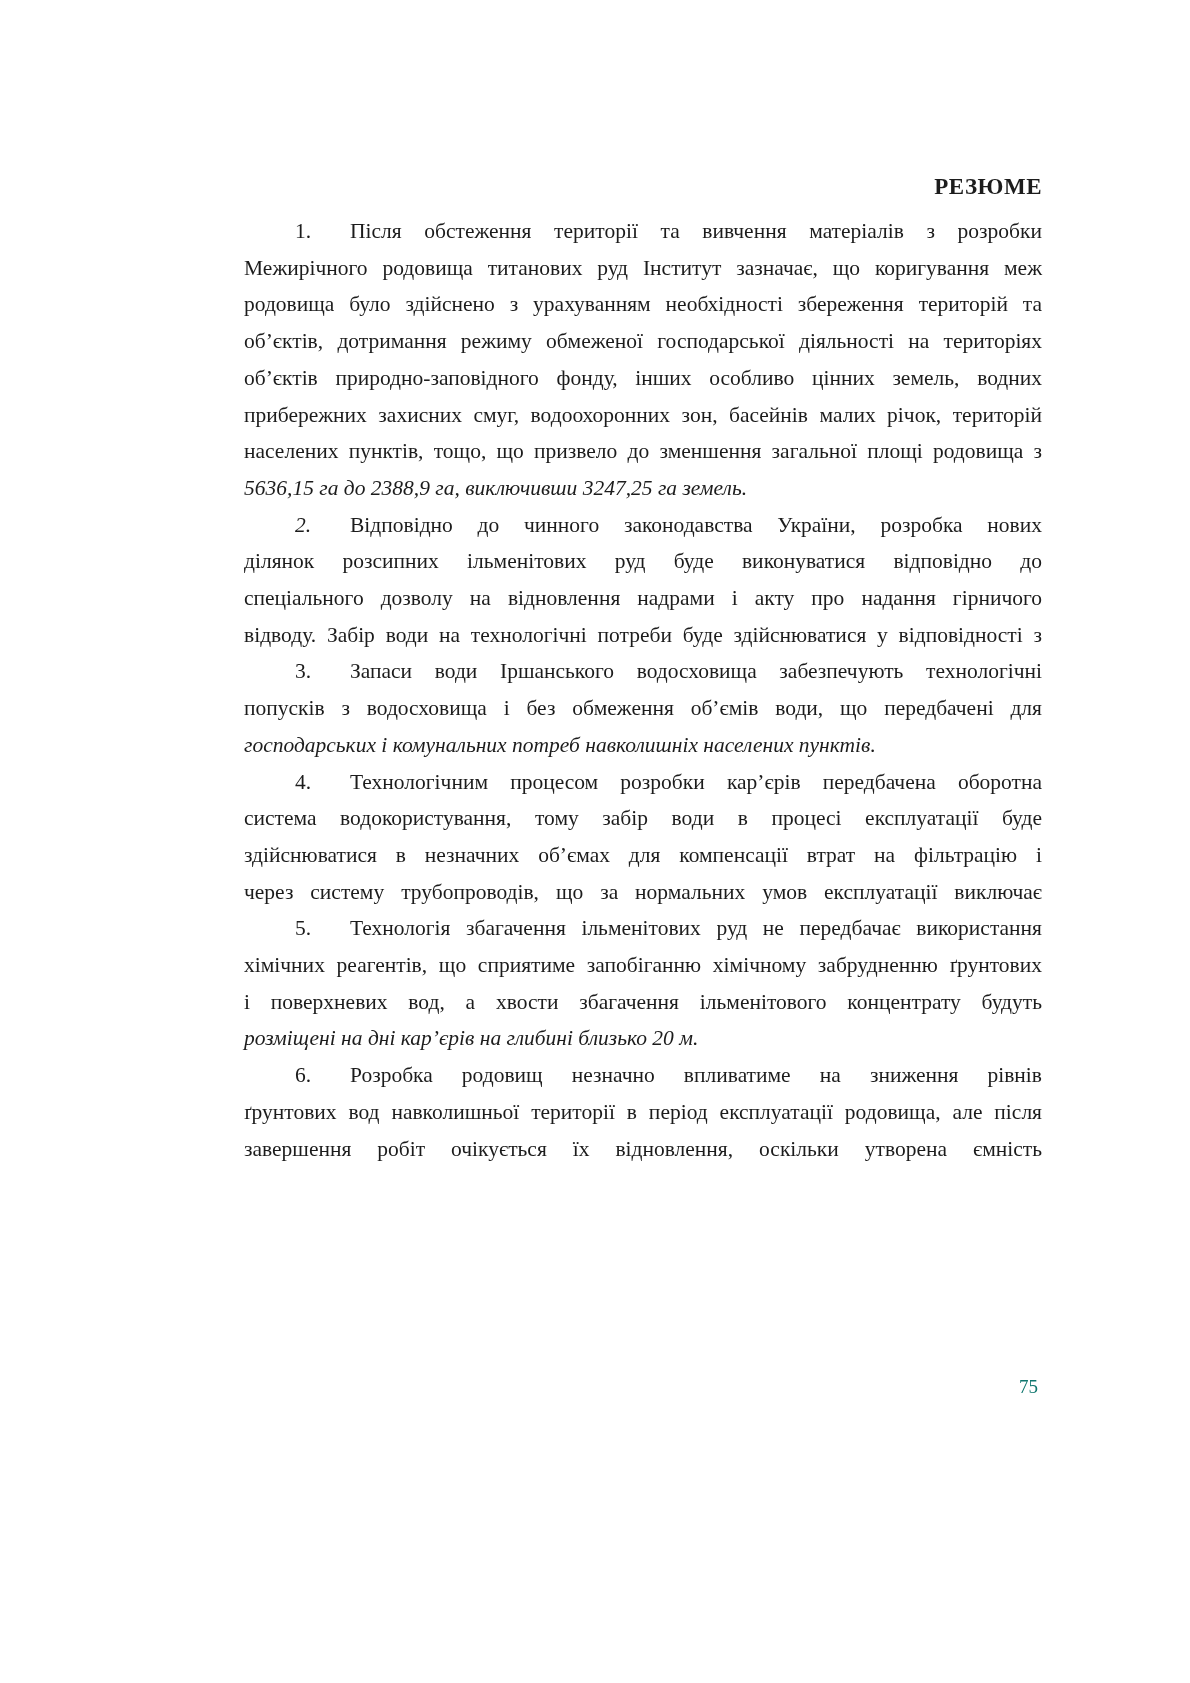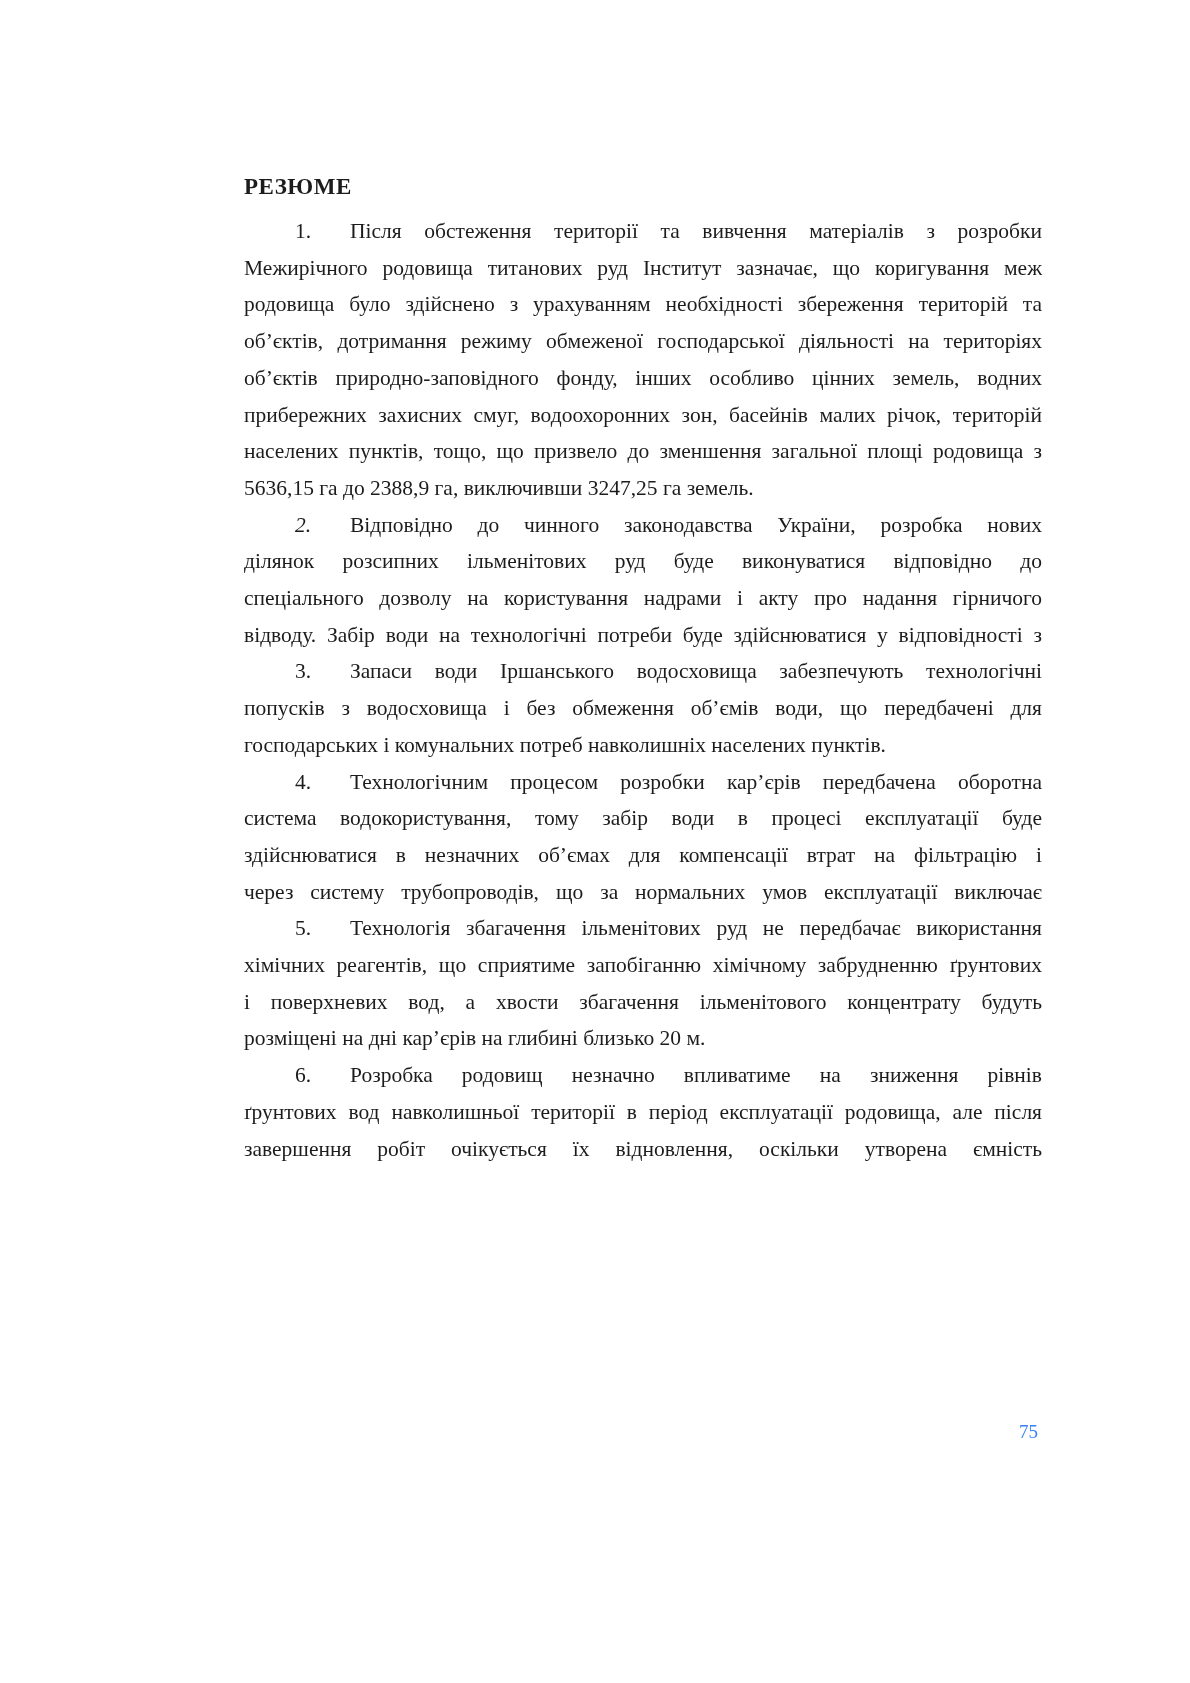--- a/index.html
+++ b/index.html
@@ -12,47 +12,46 @@
     color: #1c1c1c;
     overflow: hidden;
   }
   .column {
     position: absolute;
     left: 244px;
     top: 172px;
     width: 798px;
   }
   .doc-title {
-    text-align: left;
+    text-align: right;
     font-weight: bold;
     font-size: 23px;
     letter-spacing: 0.5px;
     line-height: 30px;
     margin-bottom: 11px;
   }
   .para { margin: 0; }
   .line {
     font-size: 21.5px;
     line-height: 36.7px;
     text-align: justify;
     text-align-last: justify;
     text-justify: inter-word;
     white-space: normal;
   }
-  .line.no-justify { text-align-last: left; }
+  .line.no-justify { text-align-last: left; font-style: italic; }
   .line.first { padding-left: 106px; position: relative; }
   .num { position: absolute; left: 51px; top: 0; }
   .num.italic { font-style: italic; }
   .page-number {
     position: absolute;
     top: 1376px;
     right: 152px;
     font-size: 19px;
-    color: #3b82f6;
-    margin-top: 45px;
+    color: #0f766e;
   }
 </style>
 </head>
 <body>
 
 <div class="page">
   <div class="column">
     <div class="doc-title">РЕЗЮМЕ</div>
     <div>
         <div class="para">
@@ -61,21 +60,21 @@
           <div class="line">родовища було здійснено з урахуванням необхідності збереження територій та</div>
           <div class="line">об’єктів, дотримання режиму обмеженої господарської діяльності на територіях</div>
           <div class="line">об’єктів природно-заповідного фонду, інших особливо цінних земель, водних</div>
           <div class="line">прибережних захисних смуг, водоохоронних зон, басейнів малих річок, територій</div>
           <div class="line">населених пунктів, тощо, що призвело до зменшення загальної площі родовища з</div>
           <div class="line no-justify">5636,15 га до 2388,9 га, виключивши 3247,25 га земель.</div>
         </div>
         <div class="para">
           <div class="line first"><span class="num italic">2.</span>Відповідно до чинного законодавства України, розробка нових</div>
           <div class="line">ділянок розсипних ільменітових руд буде виконуватися відповідно до</div>
-          <div class="line">спеціального дозволу на користування надрами і акту про надання гірничого</div>
+          <div class="line">спеціального дозволу на відновлення надрами і акту про надання гірничого</div>
           <div class="line">відводу. Забір води на технологічні потреби буде здійснюватися у відповідності з</div>
         </div>
         <div class="para">
           <div class="line first"><span class="num">3.</span>Запаси води Іршанського водосховища забезпечують технологічні</div>
           <div class="line">попусків з водосховища і без обмеження об’ємів води, що передбачені для</div>
           <div class="line no-justify">господарських і комунальних потреб навколишніх населених пунктів.</div>
         </div>
         <div class="para">
           <div class="line first"><span class="num">4.</span>Технологічним процесом розробки кар’єрів передбачена оборотна</div>
           <div class="line">система водокористування, тому забір води в процесі експлуатації буде</div>

